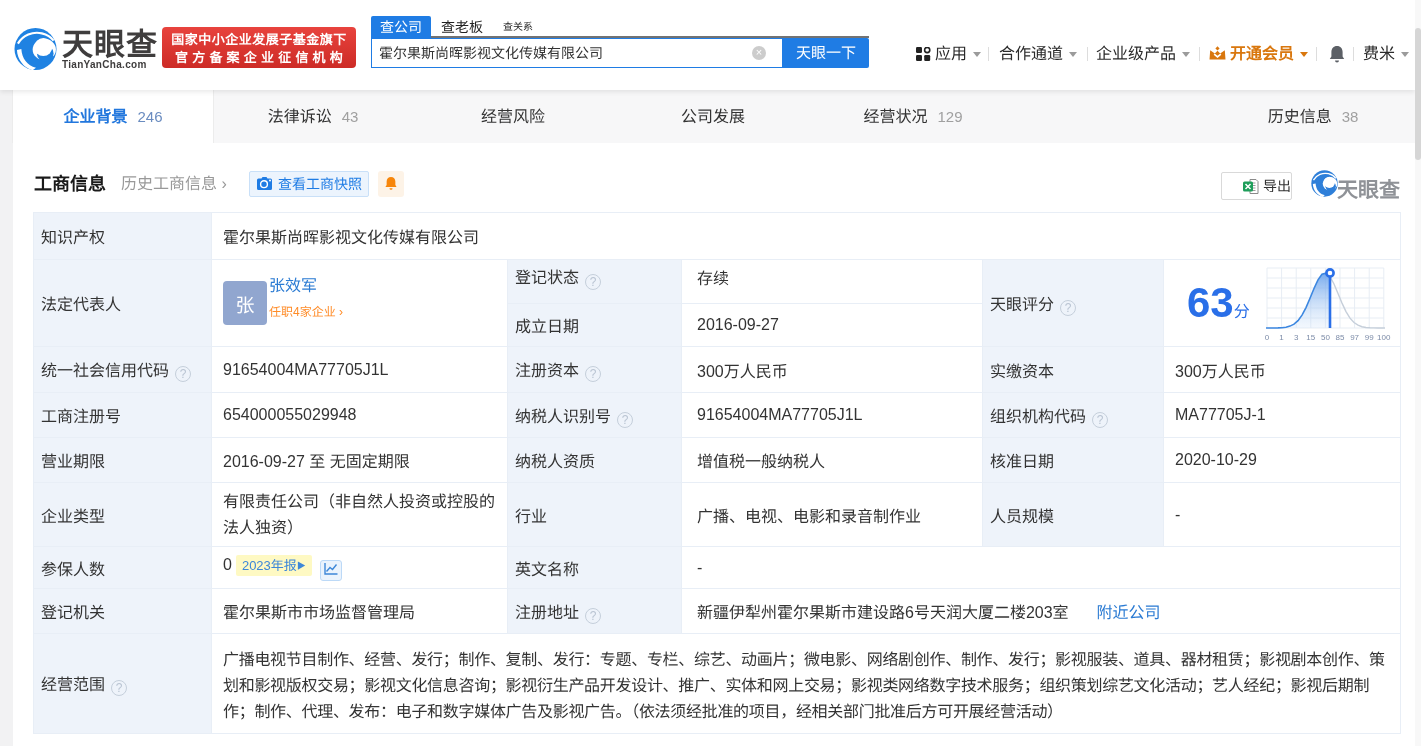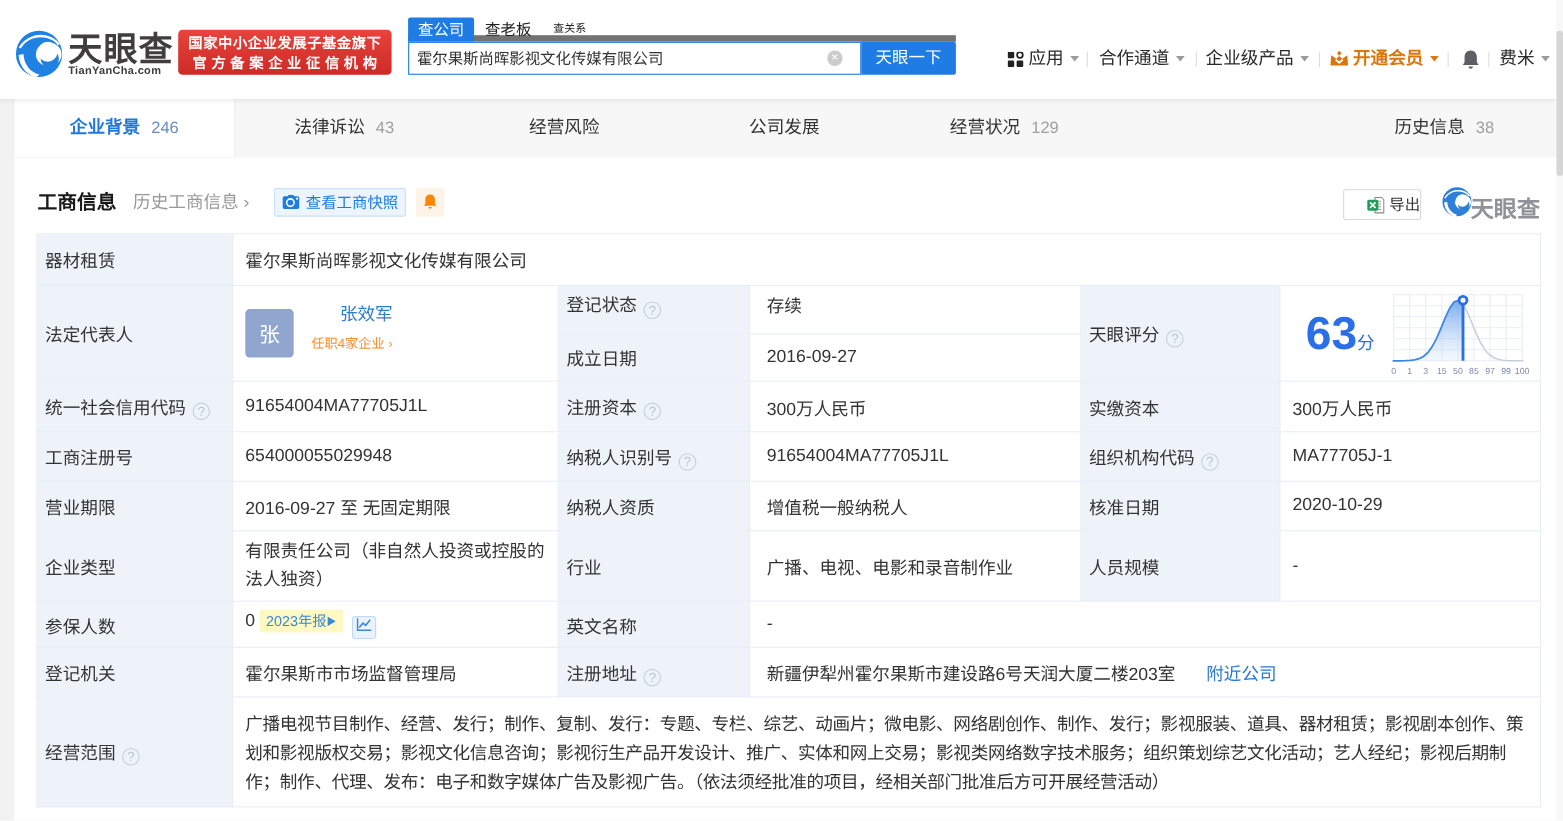--- a/index.html
+++ b/index.html
@@ -10,21 +10,21 @@
 #header { position:absolute; left:0; top:0; width:1415px; height:90px; background:#fff;
   box-shadow:0 2px 5px rgba(0,0,0,.09); z-index:5; }
 #logoTxt { position:absolute; left:62px; top:29px; font-size:31px; font-weight:bold; color:#3f3d3d; letter-spacing:1px; line-height:31px;}
 #logoSub { position:absolute; left:62px; top:59px; font-size:10px; font-weight:bold; color:#3f3d3d; letter-spacing:.3px; }
 #logoSvg { position:absolute; left:14px; top:27px; }
 #badge { position:absolute; left:162px; top:27px; width:194px; height:41px; border-radius:4px;
   background:linear-gradient(180deg,#e8433d,#cd2b26); color:#fff; text-align:center; }
 #badge .l1 { font-size:13px; font-weight:bold; letter-spacing:.5px; margin-top:5px; line-height:15px;}
 #badge .l2 { font-size:13px; font-weight:bold; letter-spacing:4.2px; line-height:15px; margin-top:3px; text-indent:4px;}
 
-#stabs { position:absolute; left:371px; top:16px; width:498px; height:22px; border-bottom:6px solid #737373; }
+#stabs { position:absolute; left:371px; top:16px; width:498px; height:22px; border-bottom:2px solid #737373; }
 #stabs .on { position:absolute; left:0; top:0; width:60px; height:22px; background:#1f7ce4; color:#fff;
   font-size:14px; text-align:center; line-height:22px; border-radius:2px 2px 0 0; }
 #stabs .t2 { position:absolute; left:70px; top:0; font-size:14px; line-height:22px; color:#222; }
 #stabs .t3 { position:absolute; left:132px; top:0; font-size:10px; line-height:22px; color:#222; }
 #sinput { position:absolute; left:371px; top:38px; width:412px; height:30px; border:1px solid #1f7ce4;
   background:#fff; font-size:14px; color:#333; line-height:28px; padding-left:7px; }
 #sclear { position:absolute; left:752px; top:46px; width:14px; height:14px; border-radius:50%; background:#ccc; }
 #sclear:after { content:"×"; position:absolute; left:0; top:0; width:14px; height:14px; color:#fff; font-size:11px; line-height:13px; text-align:center;}
 #sbtn { position:absolute; left:783px; top:38px; width:86px; height:30px; background:#1f7ce4; color:#fff;
   font-size:15px; text-align:center; line-height:30px; border-radius:0 2px 2px 0; }
@@ -117,29 +117,29 @@
     <colgroup>
         <col style="width:178px">
         <col style="width:296px">
         <col style="width:174px">
         <col style="width:301px">
         <col style="width:181px">
         <col style="width:237px">
       </colgroup>
     <tbody>
         <tr style="height:47px">
-      <td class="lb">器材租赁</td>
+      <td class="lb">知识产权</td>
       <td colspan="5">霍尔果斯尚晖影视文化传媒有限公司</td>
     </tr>
     <tr style="height:44px">
       <td class="lb" rowspan="2">法定代表人</td>
       <td rowspan="2">
         <div style="display:flex;align-items:center;">
           <div style="width:44px;height:44px;border-radius:4px;background:#91a6cf;color:#fff;font-size:19px;display:flex;align-items:center;justify-content:center;">张</div>
-          <div style="margin-left:16px;margin-bottom:10px;text-align:right;">
+          <div style="margin-left:2px;margin-bottom:10px;">
             <div style="line-height:18px;"><a class="bl" href="#" style="font-size:16px;">张效军</a></div>
             <div style="margin-top:9px;line-height:14px;"><a class="orange" style="font-size:12px;text-decoration:none;" href="#">任职4家企业 ›</a></div>
           </div>
         </div>
       </td>
       <td class="lb" style="padding-bottom:10px;">登记状态<span class="q" style="vertical-align:-3px;">?</span></td>
       <td class="v2 green" style="padding-bottom:10px;">存续</td>
       <td class="lb" rowspan="2">天眼评分<span class="q">?</span></td>
       <td rowspan="2" style="padding:0;">
         <div style="display:flex;align-items:center;">

